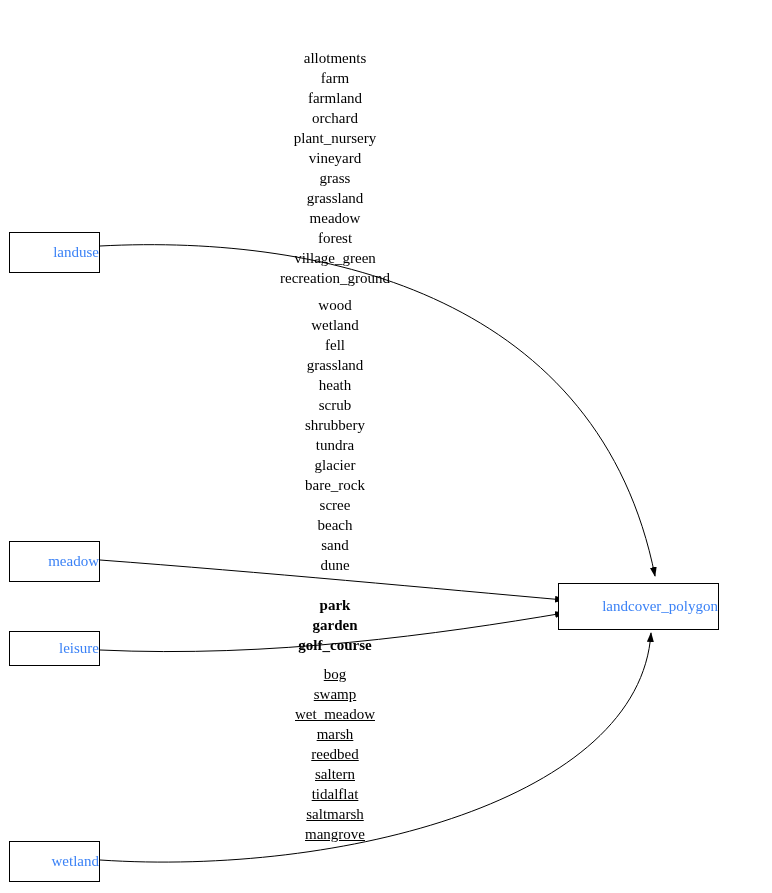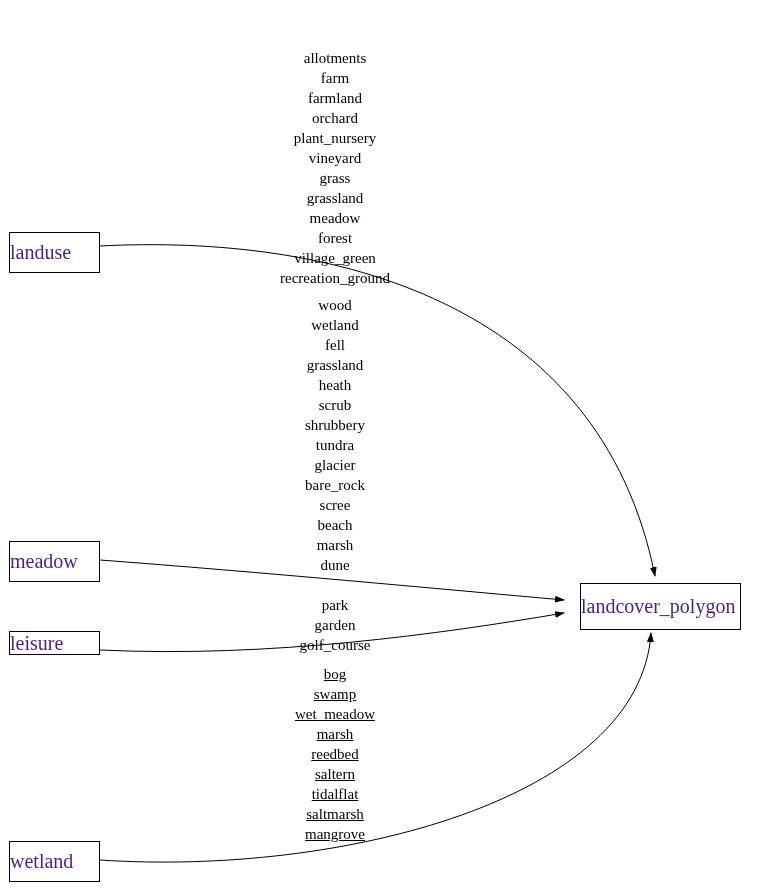--- a/index.html
+++ b/index.html
@@ -27,23 +27,23 @@
     stroke: #000000;
     stroke-width: 1;
   }
   .node {
     position: absolute;
     box-sizing: border-box;
     border: 1px solid #000000;
     background: #ffffff;
     display: flex;
     align-items: center;
-    justify-content: flex-start;
-    font-size: 20px;
-    color: #4c1d95;
+    justify-content: flex-end;
+    font-size: 15px;
+    color: #3b82f6;
   }
   .edge-label {
     position: absolute;
     left: 215px;
     width: 240px;
     text-align: center;
     font-size: 15px;
     line-height: 20px;
     color: #000000;
     white-space: pre-line;
@@ -84,24 +84,24 @@
 fell
 grassland
 heath
 scrub
 shrubbery
 tundra
 glacier
 bare_rock
 scree
 beach
-marsh
+sand
 dune</div>
 
-  <div class="edge-label" style="top: 595px;">park
+  <div class="edge-label" style="top: 595px; font-weight: bold;">park
 garden
 golf_course</div>
 
   <div class="edge-label" style="top: 664px; text-decoration: underline;">bog
 swamp
 wet_meadow
 marsh
 reedbed
 saltern
 tidalflat
@@ -109,25 +109,25 @@
 mangrove</div>
 
   <div class="node" style="left: 9px; top: 232px; width: 91px; height: 41px;">
     <span>landuse</span>
   </div>
 
   <div class="node" style="left: 9px; top: 541px; width: 91px; height: 41px;">
     <span>meadow</span>
   </div>
 
-  <div class="node" style="left: 9px; top: 631px; width: 91px; height: 24px;">
+  <div class="node" style="left: 9px; top: 631px; width: 91px; height: 35px;">
     <span>leisure</span>
   </div>
 
   <div class="node" style="left: 9px; top: 841px; width: 91px; height: 41px;">
     <span>wetland</span>
   </div>
 
-  <div class="node" style="left: 580px; top: 583px; width: 161px; height: 47px;">
+  <div class="node" style="left: 558px; top: 583px; width: 161px; height: 47px;">
     <span>landcover_polygon</span>
   </div>
 
 </div>
 
 </body></html>

